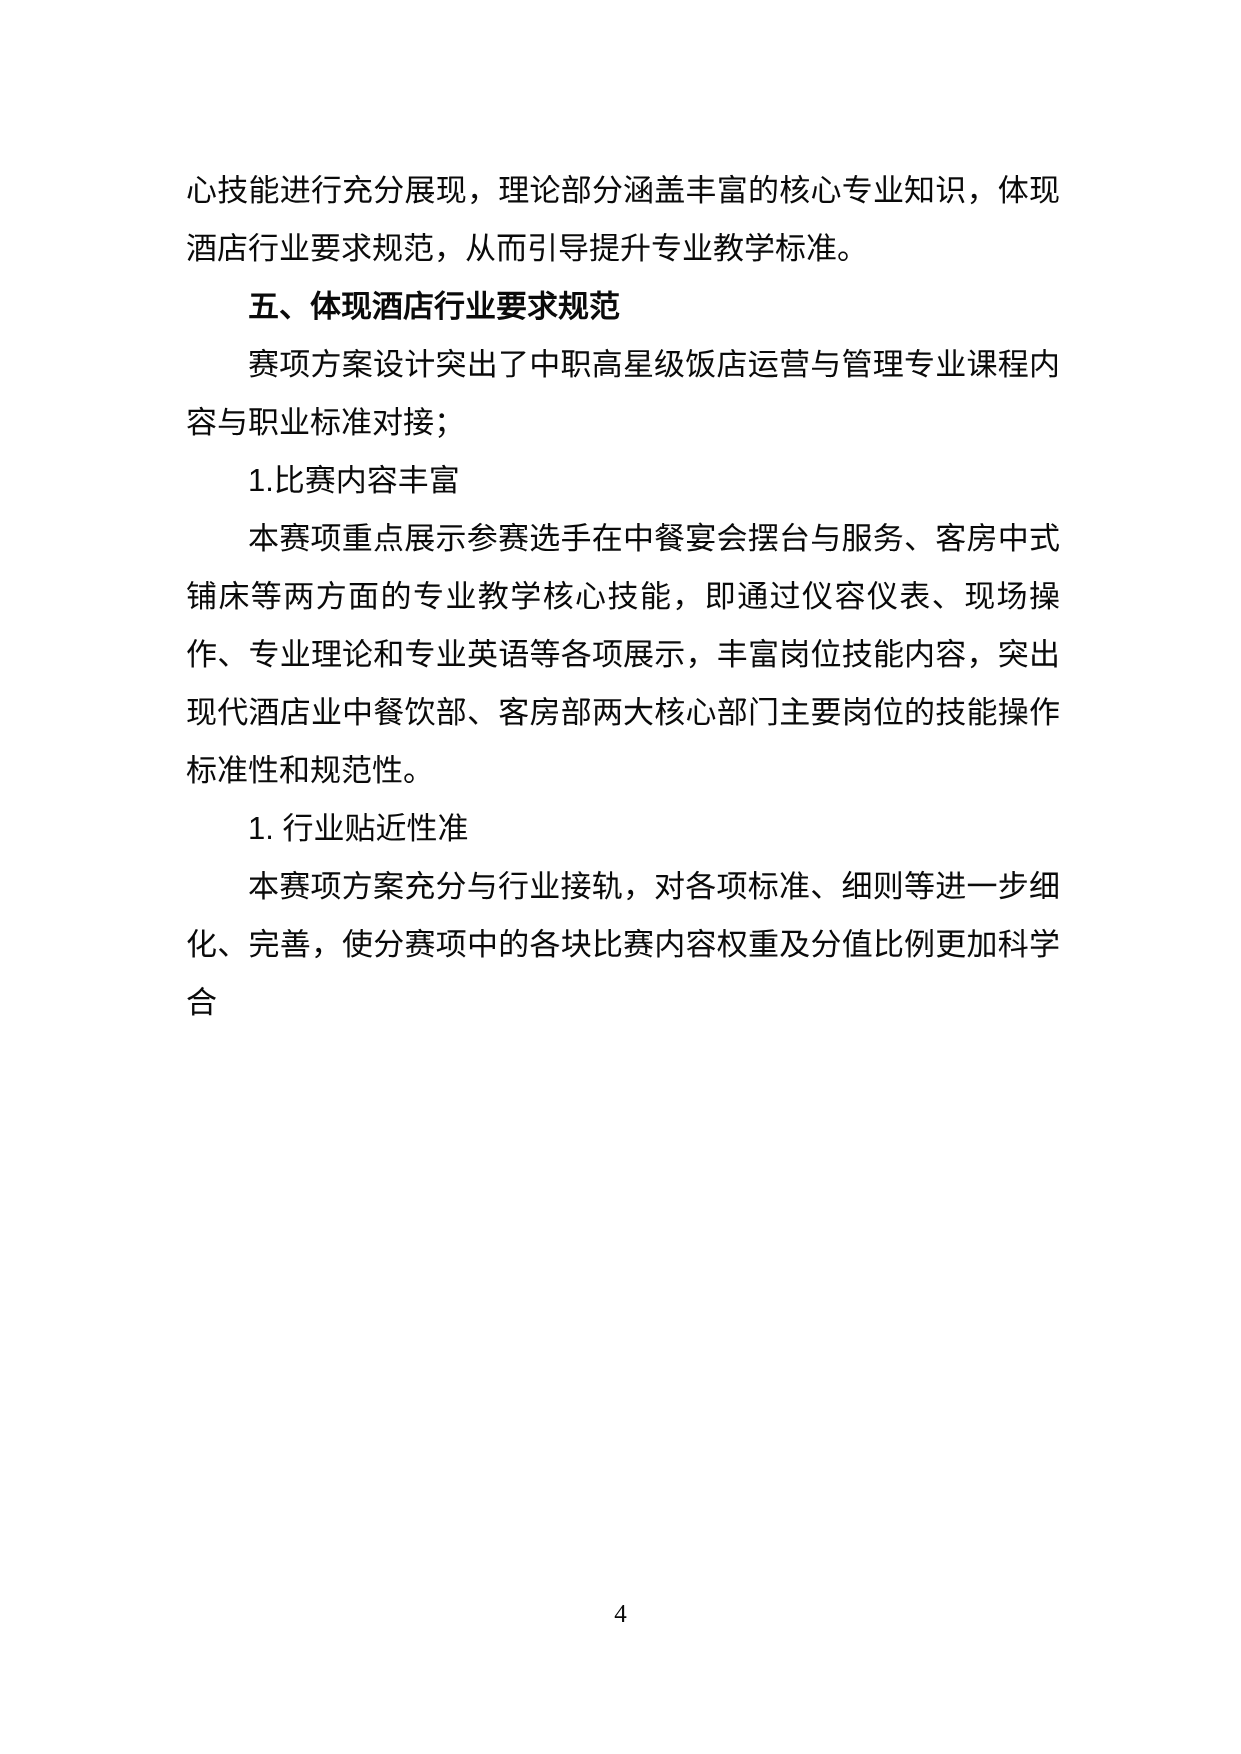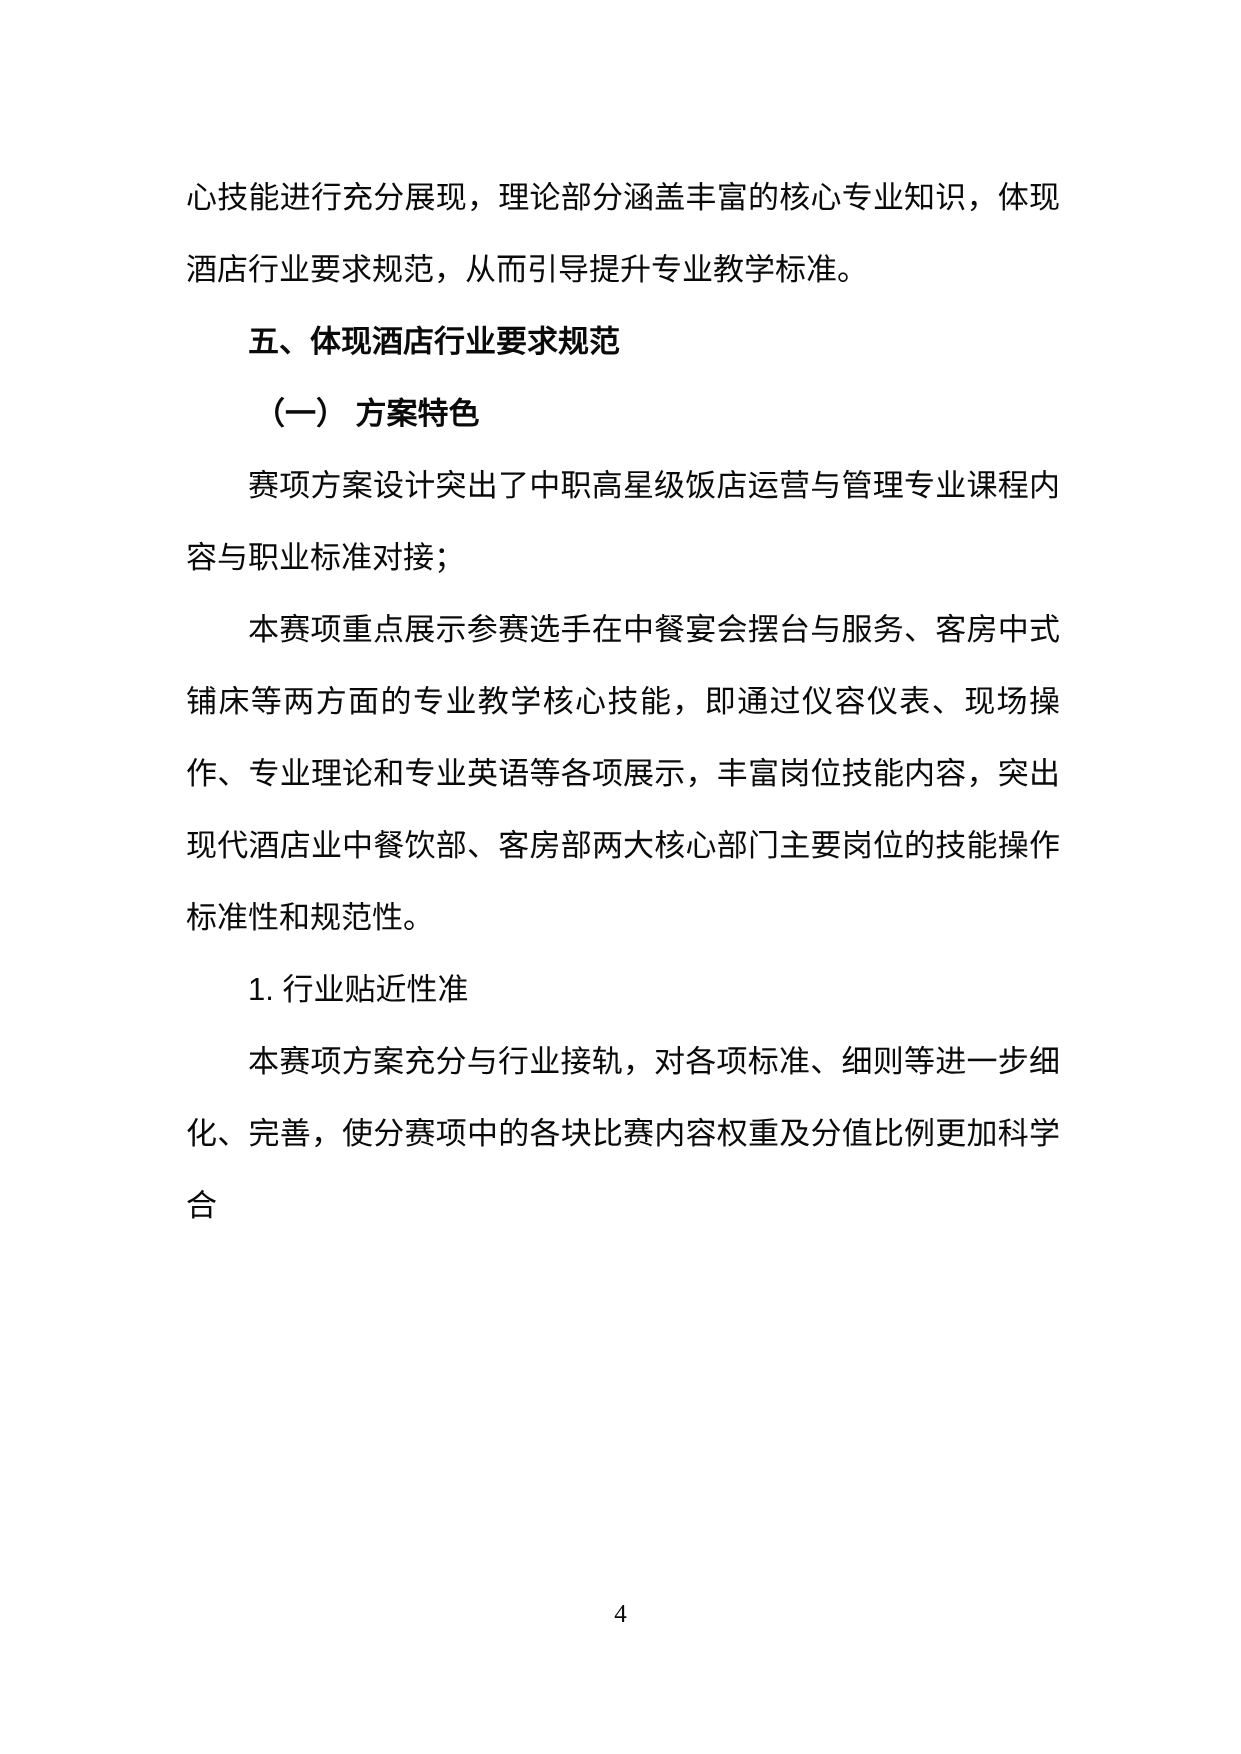--- a/index.html
+++ b/index.html
@@ -19,21 +19,21 @@
   .text-block {
     position: absolute;
     left: 186px;
     top: 162px;
     width: 874px;
   }
   .text-block p {
     margin: 0;
     padding: 0;
     font-size: 31px;
-    line-height: 72px;
+    line-height: 58px;
     text-align: justify;
     word-break: break-all;
   }
   .indent { text-indent: 62px; }
   .indent-sub { text-indent: 68px; }
   .bold { font-weight: bold; }
   .page-number {
     position: absolute;
     top: 1598px;
     left: 0;
@@ -45,20 +45,20 @@
     color: #0a0a0a;
   }
 </style>
 </head>
 <body>
 
 <div class="page">
   <div class="text-block">
     <p>心技能进行充分展现，理论部分涵盖丰富的核心专业知识，体现酒店行业要求规范，从而引导提升专业教学标准。</p>
     <p class="indent bold">五、体现酒店行业要求规范</p>
-    <p class="indent-sub bold">（一） 方案特色</p>
     <p class="indent">赛项方案设计突出了中职高星级饭店运营与管理专业课程内容与职业标准对接；</p>
+    <p class="indent">1.比赛内容丰富</p>
     <p class="indent">本赛项重点展示参赛选手在中餐宴会摆台与服务、客房中式铺床等两方面的专业教学核心技能，即通过仪容仪表、现场操作、专业理论和专业英语等各项展示，丰富岗位技能内容，突出现代酒店业中餐饮部、客房部两大核心部门主要岗位的技能操作标准性和规范性。</p>
     <p class="indent">1. 行业贴近性准</p>
     <p class="indent">本赛项方案充分与行业接轨，对各项标准、细则等进一步细化、完善，使分赛项中的各块比赛内容权重及分值比例更加科学合</p>
   </div>
   <div class="page-number">4</div>
 </div>
 
 </body></html>

